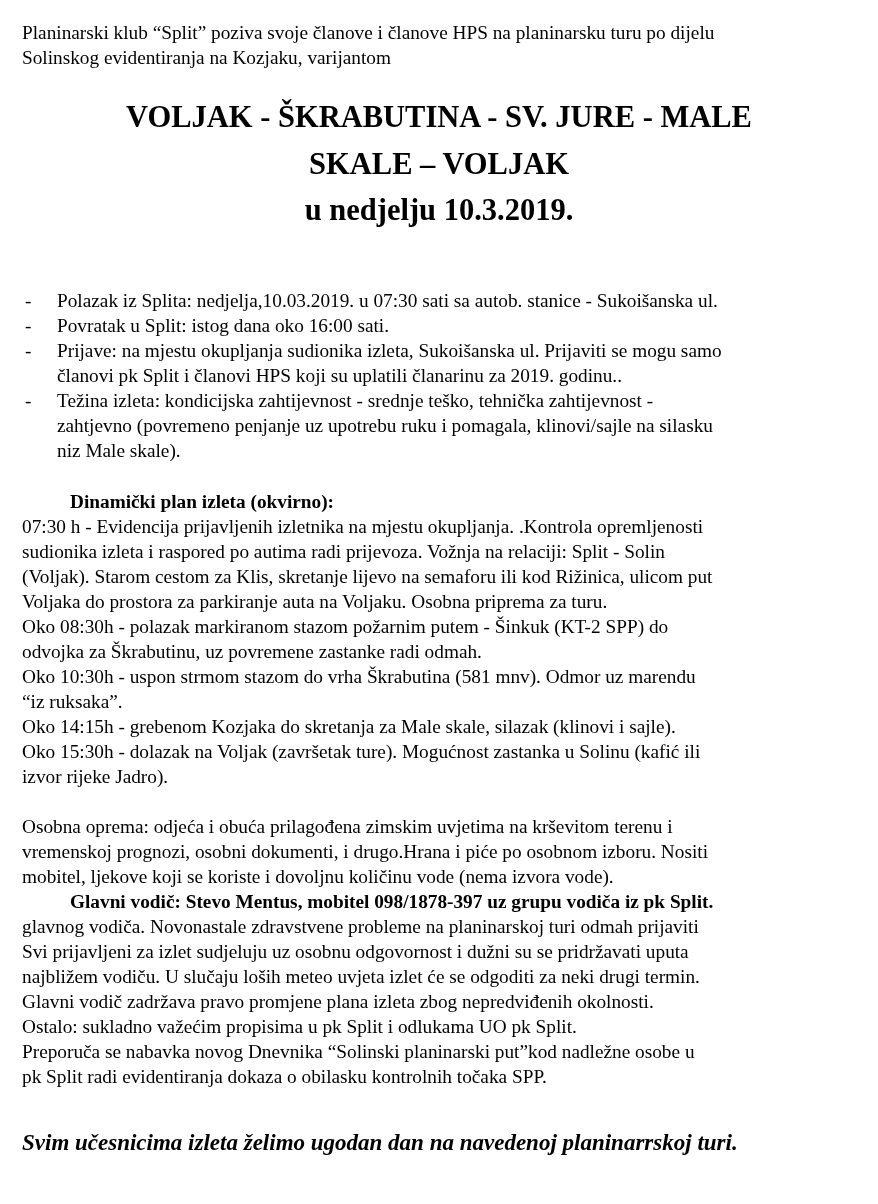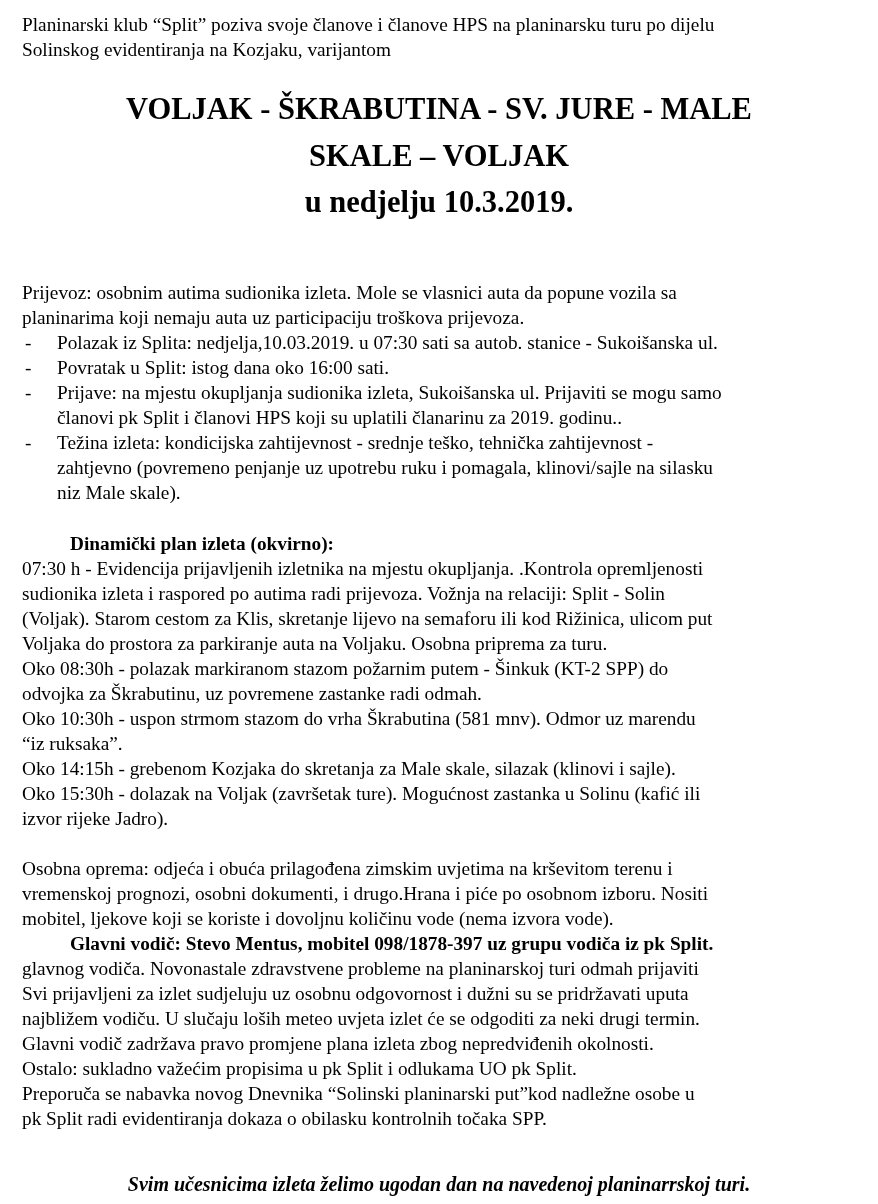--- a/index.html
+++ b/index.html
@@ -3,60 +3,56 @@
 <meta charset="utf-8">
 <style>
   html, body { margin: 0; padding: 0; background: #ffffff; }
   body {
     width: 878px; height: 1204px; overflow: hidden;
     font-family: "Liberation Serif", "DejaVu Serif", serif;
     color: #000000;
   }
   .page { position: relative; padding: 4px 22px 0 22px; box-sizing: border-box; width: 878px; }
   .p { font-size: 19.3px; line-height: 25px; margin: 0; }
-  .intro { margin-top: 8px; }
+  .intro { margin-top: 16px; }
   .title {
     text-align: center; font-weight: bold; font-size: 30.5px; line-height: 38.5px;
     margin: 28px 0 0 0;
   }
   .title div { margin: 8px; }
   .gap-lg { height: 50px; }
   .gap-md { height: 26px; }
   .gap-sm { height: 25px; }
   ul.dash { list-style: none; margin: 0; padding: 0; }
   ul.dash li { position: relative; padding-left: 35px; font-size: 19.3px; line-height: 25px; }
   ul.dash li .dash-mark { position: absolute; left: 3px; top: 0; }
   .bold { font-weight: bold; margin-left: 48px; }
   .closing {
-    text-align: center; font-weight: bold; font-style: italic;
-    font-size: 20px; line-height: 25px; margin-top: 41px;
+    font-weight: bold; font-style: italic;
+    font-size: 23px; line-height: 25px; margin-top: 41px;
   }
 </style>
 </head>
 <body>
 
 <div class="page">
 
   <div class="p intro">
     <div>Planinarski klub “Split” poziva svoje članove i članove HPS na planinarsku turu po dijelu</div>
     <div>Solinskog evidentiranja na Kozjaku, varijantom</div>
   </div>
 
   <div class="title">
     <div>VOLJAK - ŠKRABUTINA - SV. JURE - MALE</div>
     <div>SKALE – VOLJAK</div>
     <div>u nedjelju 10.3.2019.</div>
   </div>
 
   <div class="gap-lg"></div>
 
-  <div class="p">
-    <div>Prijevoz: osobnim autima sudionika izleta. Mole se vlasnici auta da popune vozila sa</div>
-    <div>planinarima koji nemaju auta uz participaciju troškova prijevoza.</div>
-  </div>
 
   <ul class="dash">
     <li>
       <span class="dash-mark">-</span>
       <div>Polazak iz Splita: nedjelja,10.03.2019. u 07:30 sati sa autob. stanice - Sukoišanska ul.</div>
     </li>
     <li>
       <span class="dash-mark">-</span>
       <div>Povratak u Split: istog dana oko 16:00 sati.</div>
     </li>

